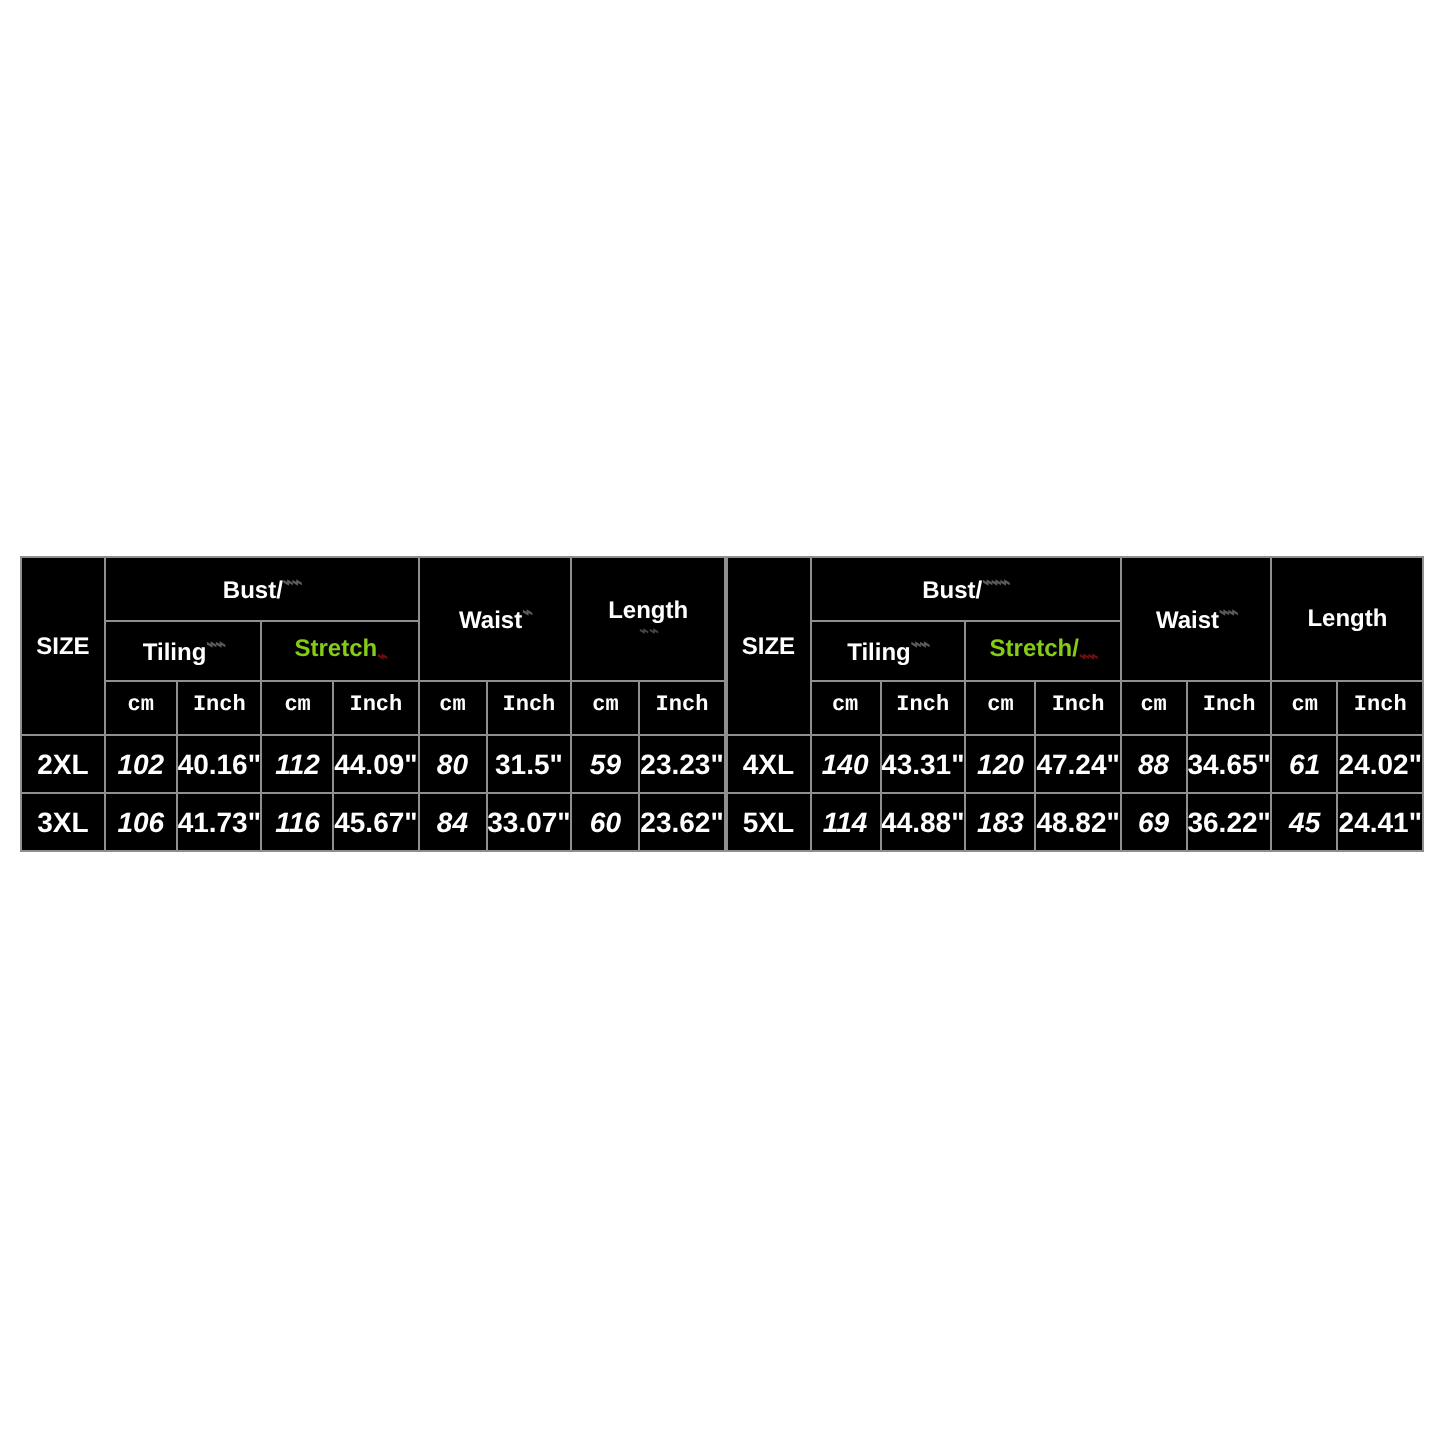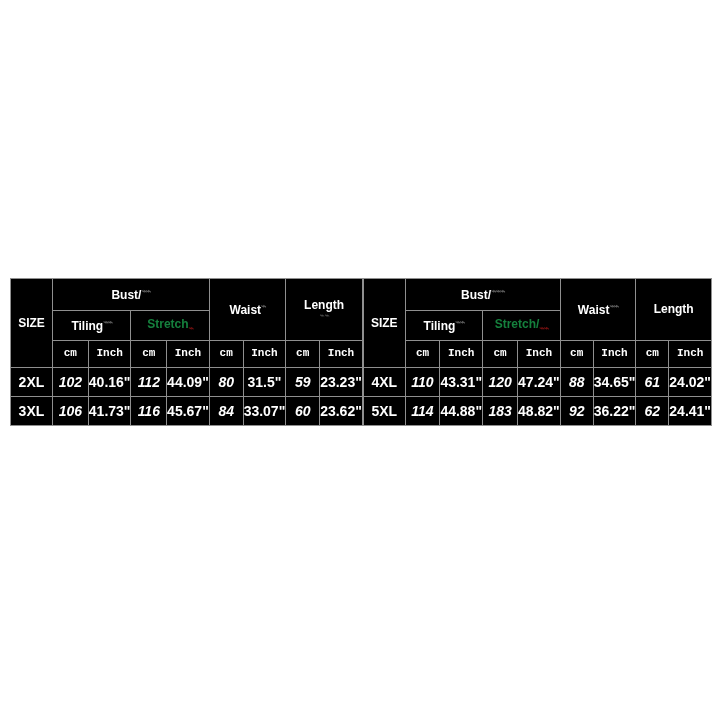--- a/index.html
+++ b/index.html
@@ -107,21 +107,21 @@
   }
   td.d-in-orange {
     background: #f7d2b0;
     color: #1a1a1a;
     font-weight: normal;
     font-size: 12px;
   }
 
   
   .lbl-white { color: #ffffff; font-weight: bold; }
-  .lbl-red   { color: #15803d; font-weight: bold; }
+  .lbl-red   { color: #84cc16; font-weight: bold; }
 
   .glyph-noise {
     display: inline-block;
     color: #6a6a6a;
     font-size: 9px;
     letter-spacing: -1px;
     vertical-align: super;
     opacity: 0.85;
   }
   .glyph-noise-red {
@@ -240,37 +240,37 @@
         <td class="c-cm unit-cm">cm</td>
         <td class="c-in unit-inch-orange">Inch</td>
         <td class="c-cm unit-cm">cm</td>
         <td class="c-in unit-inch-orange">Inch</td>
         <td class="c-cm unit-cm">cm</td>
         <td class="c-in unit-inch-orange">Inch</td>
       </tr>
 
       <tr class="row-data">
         <td class="c-size d-size">4XL</td>
-        <td class="c-cm d-cm">110</td>
+        <td class="c-cm d-cm">140</td>
         <td class="c-in d-in-orange">43.31"</td>
         <td class="c-cm d-cm">120</td>
         <td class="c-in d-in-orange">47.24"</td>
         <td class="c-cm d-cm">88</td>
         <td class="c-in d-in-orange">34.65"</td>
         <td class="c-cm d-cm">61</td>
         <td class="c-in d-in-orange">24.02"</td>
       </tr>
 
       <tr class="row-data">
         <td class="c-size d-size">5XL</td>
         <td class="c-cm d-cm">114</td>
         <td class="c-in d-in-orange">44.88"</td>
         <td class="c-cm d-cm">183</td>
         <td class="c-in d-in-orange">48.82"</td>
-        <td class="c-cm d-cm">92</td>
+        <td class="c-cm d-cm">69</td>
         <td class="c-in d-in-orange">36.22"</td>
-        <td class="c-cm d-cm">62</td>
+        <td class="c-cm d-cm">45</td>
         <td class="c-in d-in-orange">24.41"</td>
       </tr>
     </tbody>
   </table>
 
 </div>
 
 </body></html>

